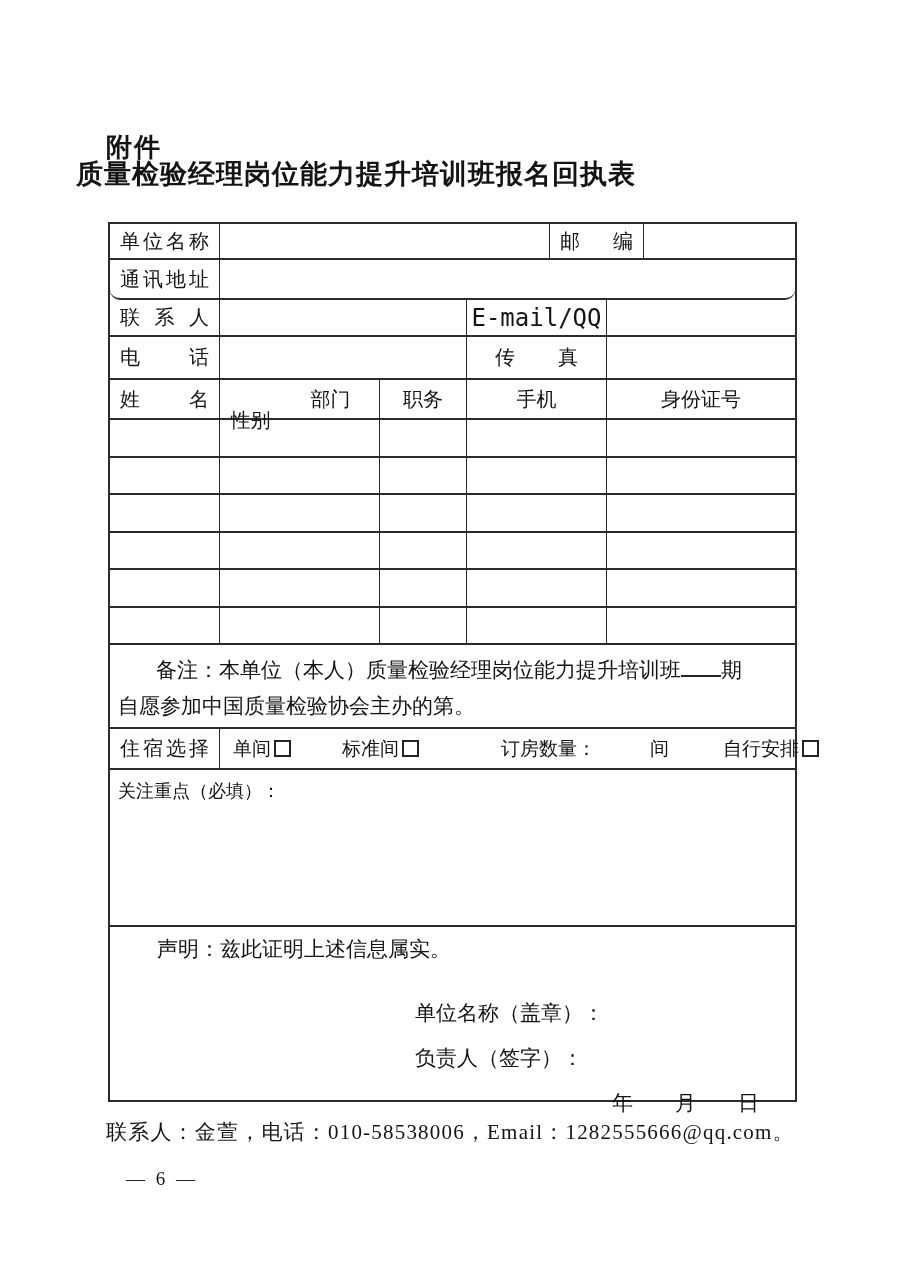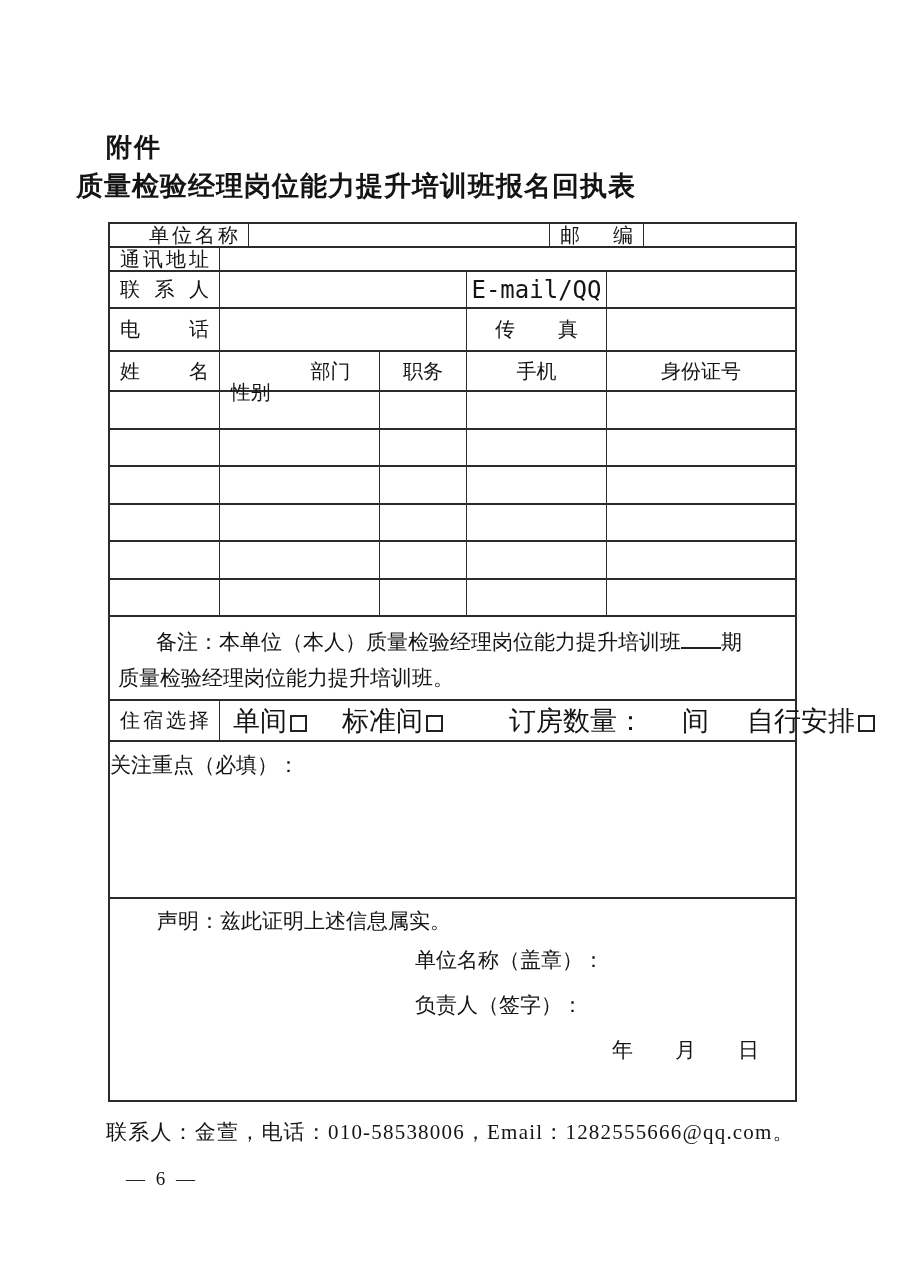--- a/index.html
+++ b/index.html
@@ -10,37 +10,37 @@
     font-family: "Liberation Serif", serif;
     color: #141414;
     overflow: hidden;
   }
   .attachment-label {
     position: absolute; left: 106px; top: 130px;
     font-family: "Liberation Sans", sans-serif;
     font-size: 26px; font-weight: 700; letter-spacing: 2px;
   }
   .doc-title {
-    position: absolute; left: 0; top: 168px; width: 712px;
+    position: absolute; left: 0; top: 156px; width: 712px;
     text-align: center;
     font-size: 27px; font-weight: 700; letter-spacing: 1px;
   }
   .form-table {
     position: absolute; left: 108px; top: 222px;
     width: 689px; height: 880px;
     border: 2.5px solid #2b2b2b;
     font-size: 20px;
   }
   .tr { display: flex; border-bottom: 2.5px solid #2b2b2b; width: 100%; }
   .tr.last { border-bottom: none; }
   .td { border-right: 1.5px solid #2b2b2b; display: flex; align-items: center; min-width: 0; }
   .td:last-child { border-right: none; }
   .flex1 { flex: 1; }
-  .r1 { height: 24px; padding-left: 29px; }
-  .r2 { height: 24px; }
+  .r1 { height: 36px; }
+  .r2 { height: 40px; border-radius: 10px; }
   .r3 { height: 37px; }
   .r4 { height: 43px; }
   .r5 { height: 40px; }
   .roster-row { height: 37.5px; }
   .roster-row:last-child { border-bottom: 2.5px solid #2b2b2b; }
   .r-remarks { height: 84px; }
   .r-accommodation { height: 41px; }
   .r-focus { height: 157px; }
   .r-declaration { height: 177px; }
   .w110 { width: 110px; }
@@ -60,35 +60,35 @@
   .mono { font-family: "DejaVu Sans Mono", monospace; font-size: 24px; }
   .block-cell { display: block; }
   
   .remarks-cell { display: block; padding: 7px 8px 0 8px; line-height: 36px; font-size: 21px; }
   .remarks-line1 { text-indent: 38px; white-space: nowrap; }
   .blank-underline {
     display: inline-block; width: 40px;
     border-bottom: 2px solid #222;
   }
   
-  .accommodation-content { padding-left: 13px; font-size: 27px; }
+  .accommodation-content { padding-left: 13px; font-size: 19px; gap: 16px; }
   .acc-item { white-space: nowrap; }
   .gap35 { margin-left: 35px; }
   .gap38 { margin-left: 38px; }
   .gap45 { margin-left: 66px; text-align: center; }
   .checkbox {
     display: inline-block; width: 17px; height: 17px;
     border: 2px solid #222; margin-left: 3px; vertical-align: -2px;
   }
   
-  .focus-cell { display: block; padding: 9px 8px 0 0; font-size: 21px; font-family: Liberation Serif, serif; }
+  .focus-cell { display: block; padding: 9px 8px 0 8px; font-size: 18px; font-family: Liberation Serif, serif; }
   
   .declaration-cell { display: block; padding-top: 9px; font-size: 21px; line-height: 26px; }
   .decl-statement { margin-left: 47px; }
-  .decl-seal { margin: 13px 0 0 305px; }
+  .decl-seal { margin: 38px 0 0 305px; }
   .decl-sign { margin: 19px 0 0 305px; }
   .decl-date { margin-top: 19px; text-align: right; padding-right: 36px; }
   .footer-contact {
     position: absolute; left: 106px; top: 1118px; width: 740px;
     font-size: 21px; letter-spacing: 1.2px; white-space: nowrap;
   }
   .page-number {
     position: absolute; left: 126px; top: 1168px;
     font-size: 19px; letter-spacing: 3px;
   }
@@ -198,21 +198,21 @@
         <div class="td w98"></div>
         <div class="td w87"></div>
         <div class="td w140"></div>
         <div class="td flex1"></div>
       </div>
     </div>
 
   <div class="tr r-remarks">
     <div class="td flex1 remarks-cell block-cell">
       <div class="remarks-line1"><span>备注：本单位（本人）质量检验经理岗位能力提升培训班</span><span class="blank-underline"></span><span>期</span></div>
-      <div class="remarks-line2">质量检验经理岗位能力提升培训班。</div>
+      <div class="remarks-line2">自愿参加中国质量检验协会主办的第。</div>
     </div>
   </div>
 
   <div class="tr r-accommodation">
     <div class="td w110 label-cell">
       <span class="jtext">住宿选择</span>
     </div>
     <div class="td flex1 accommodation-content">
       <span class="acc-item"><span>单间</span><span class="checkbox"></span></span>
       <span class="acc-item gap35"><span>标准间</span><span class="checkbox"></span></span>

